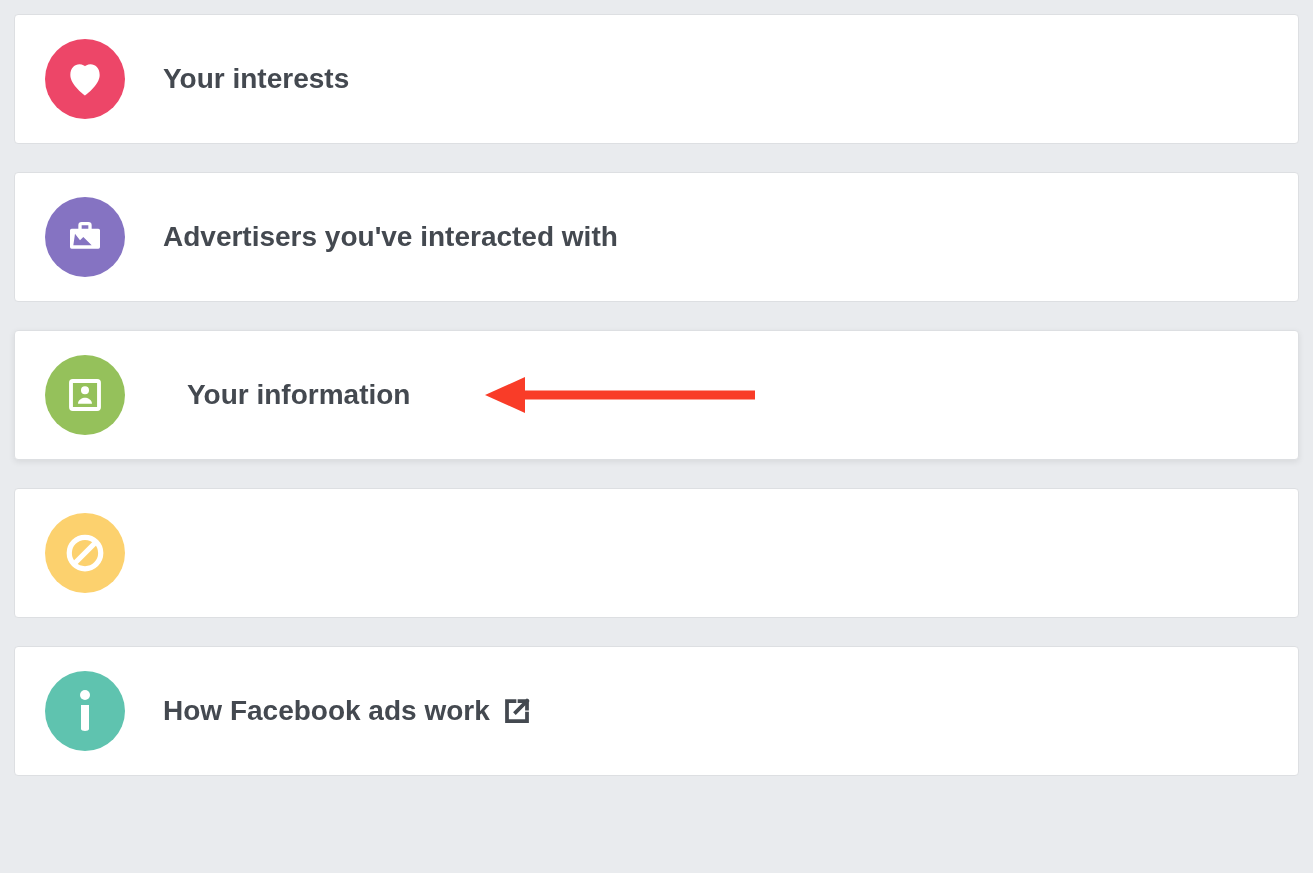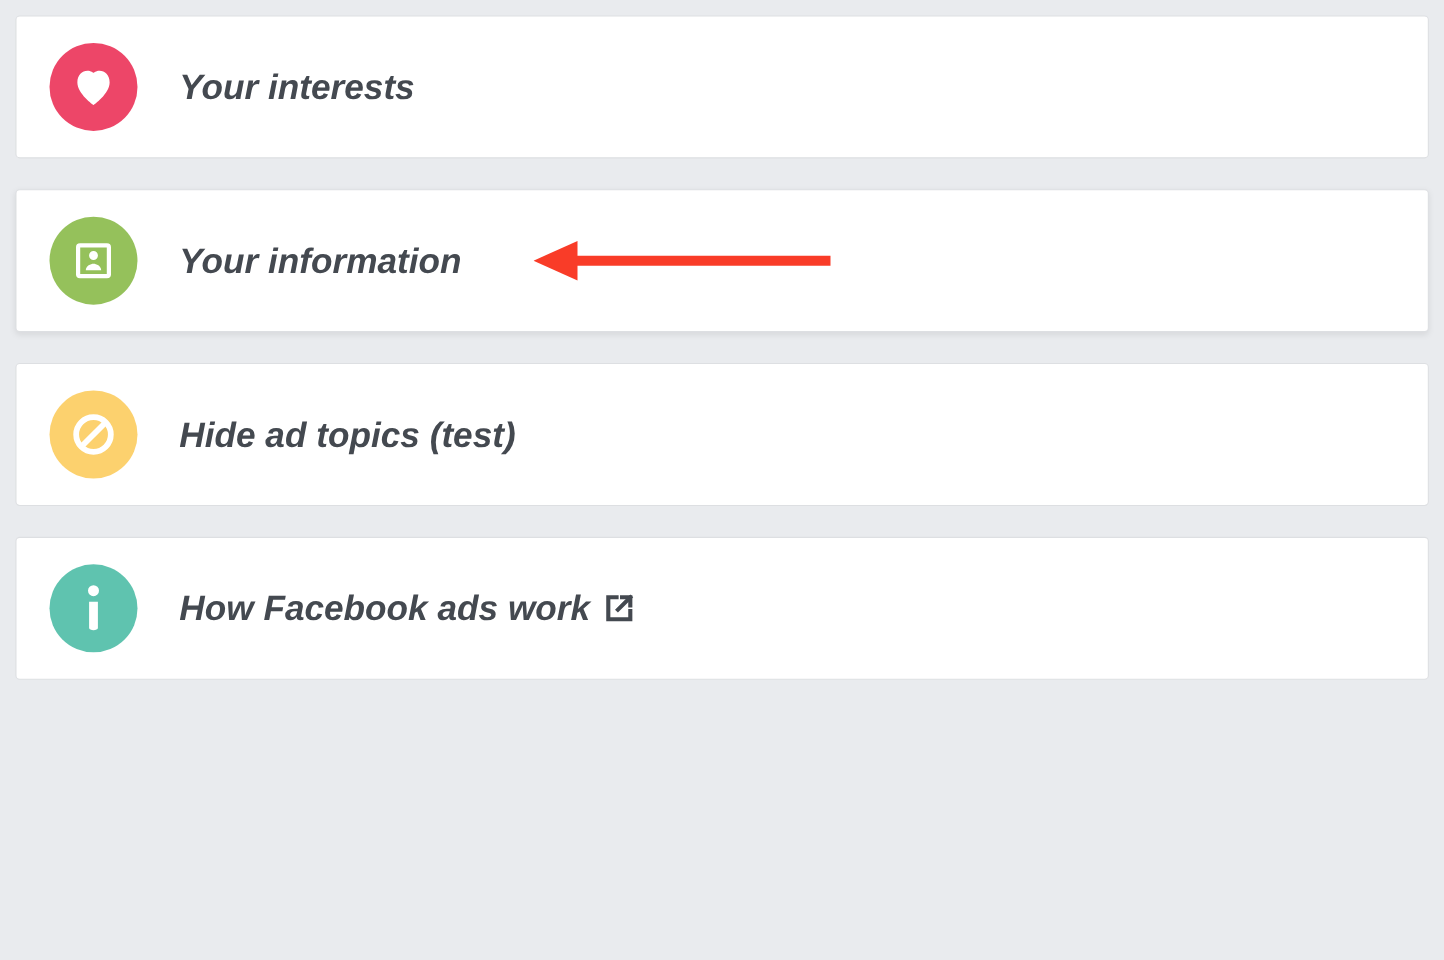--- a/index.html
+++ b/index.html
@@ -16,39 +16,39 @@
     border-radius: 4px;
     margin: 14px 14px 28px 14px;
     display: flex;
     align-items: center;
     padding: 24px 30px;
     cursor: pointer;
     position: relative;
   }
   .card[data-highlighted="true"] {
     box-shadow: 0 2px 6px rgba(0,0,0,0.08);
+    gap: 24px;
   }
   .icon-circle {
     width: 80px;
     height: 80px;
     border-radius: 50%;
     flex: 0 0 80px;
     display: flex;
     align-items: center;
     justify-content: center;
     margin-right: 38px;
   }
   .label {
-    font-size: 32px;
+    font-size: 28px;
     font-weight: 700;
     color: #444950;
     display: inline-flex;
     align-items: center;
     gap: 12px;
-    font-style: italic;
   }
   .external-icon { color: #444950; }
   .arrow-annotation {
     position: absolute;
     left: 470px;
     top: 50%;
     transform: translateY(-50%);
     pointer-events: none;
   }
 </style>
@@ -59,20 +59,28 @@
 
   <div class="card">
     <div class="icon-circle" style="background: rgb(237, 70, 104);">
       <svg width="44" height="44" viewBox="0 0 24 24" fill="#fff">
           <path d="M12 21s-8-5.6-8-11.2C4 6.1 6.4 4 9 4c1.7 0 2.9 1 3 1.1C12.1 5 13.3 4 15 4c2.6 0 5 2.1 5 5.8 0 5.6-8 11.2-8 11.2z"></path>
         </svg>
     </div>
     <span class="label">Your interests</span>
   </div>
 
+  <div class="card">
+    <div class="icon-circle" style="background: rgb(133, 115, 194);">
+      <svg width="40" height="40" viewBox="0 0 24 24" fill="#fff">
+          <path d="M20 7h-4V5a2 2 0 0 0-2-2h-4a2 2 0 0 0-2 2v2H4a1 1 0 0 0-1 1v10a1 1 0 0 0 1 1h16a1 1 0 0 0 1-1V8a1 1 0 0 0-1-1zm-10-2h4v2h-4V5zm-4 5 3 4 2-2 5 5H5l1-7z"></path>
+        </svg>
+    </div>
+    <span class="label">Advertisers you've interacted with</span>
+  </div>
 
   <div class="card" data-highlighted="true">
     <div class="icon-circle" style="background: rgb(149, 193, 91);">
       <svg width="42" height="42" viewBox="0 0 24 24" fill="none" stroke="#fff" stroke-width="2.2">
           <rect x="4" y="4" width="16" height="16" rx="1"></rect>
           <path fill="#fff" stroke="none" d="M12 7a2.3 2.3 0 1 1 0 4.6A2.3 2.3 0 0 1 12 7zm-4 10c0-2.3 2.6-3.4 4-3.4s4 1.1 4 3.4H8z"></path>
         </svg>
     </div>
     <span class="label">Your information</span>
     <svg class="arrow-annotation" width="280" height="56" viewBox="0 0 280 56">
@@ -82,21 +90,20 @@
   </div>
 
 
   <div class="card">
     <div class="icon-circle" style="background: rgb(252, 209, 110);">
       <svg width="42" height="42" viewBox="0 0 24 24" fill="none" stroke="#fff" stroke-width="3">
           <circle cx="12" cy="12" r="9"></circle>
           <line x1="6" y1="18" x2="18" y2="6"></line>
         </svg>
     </div>
-    <span class="label">Hide ad topics (test)</span>
   </div>
 
   <div class="card">
     <div class="icon-circle" style="background: rgb(95, 195, 175);">
       <svg width="20" height="44" viewBox="0 0 10 22" fill="#fff">
           <circle cx="5" cy="3" r="2.5"></circle>
           <path d="M3 8h4v12c0 1.3-4 1.3-4 0V8z"></path>
         </svg>
     </div>
     <span class="label">

